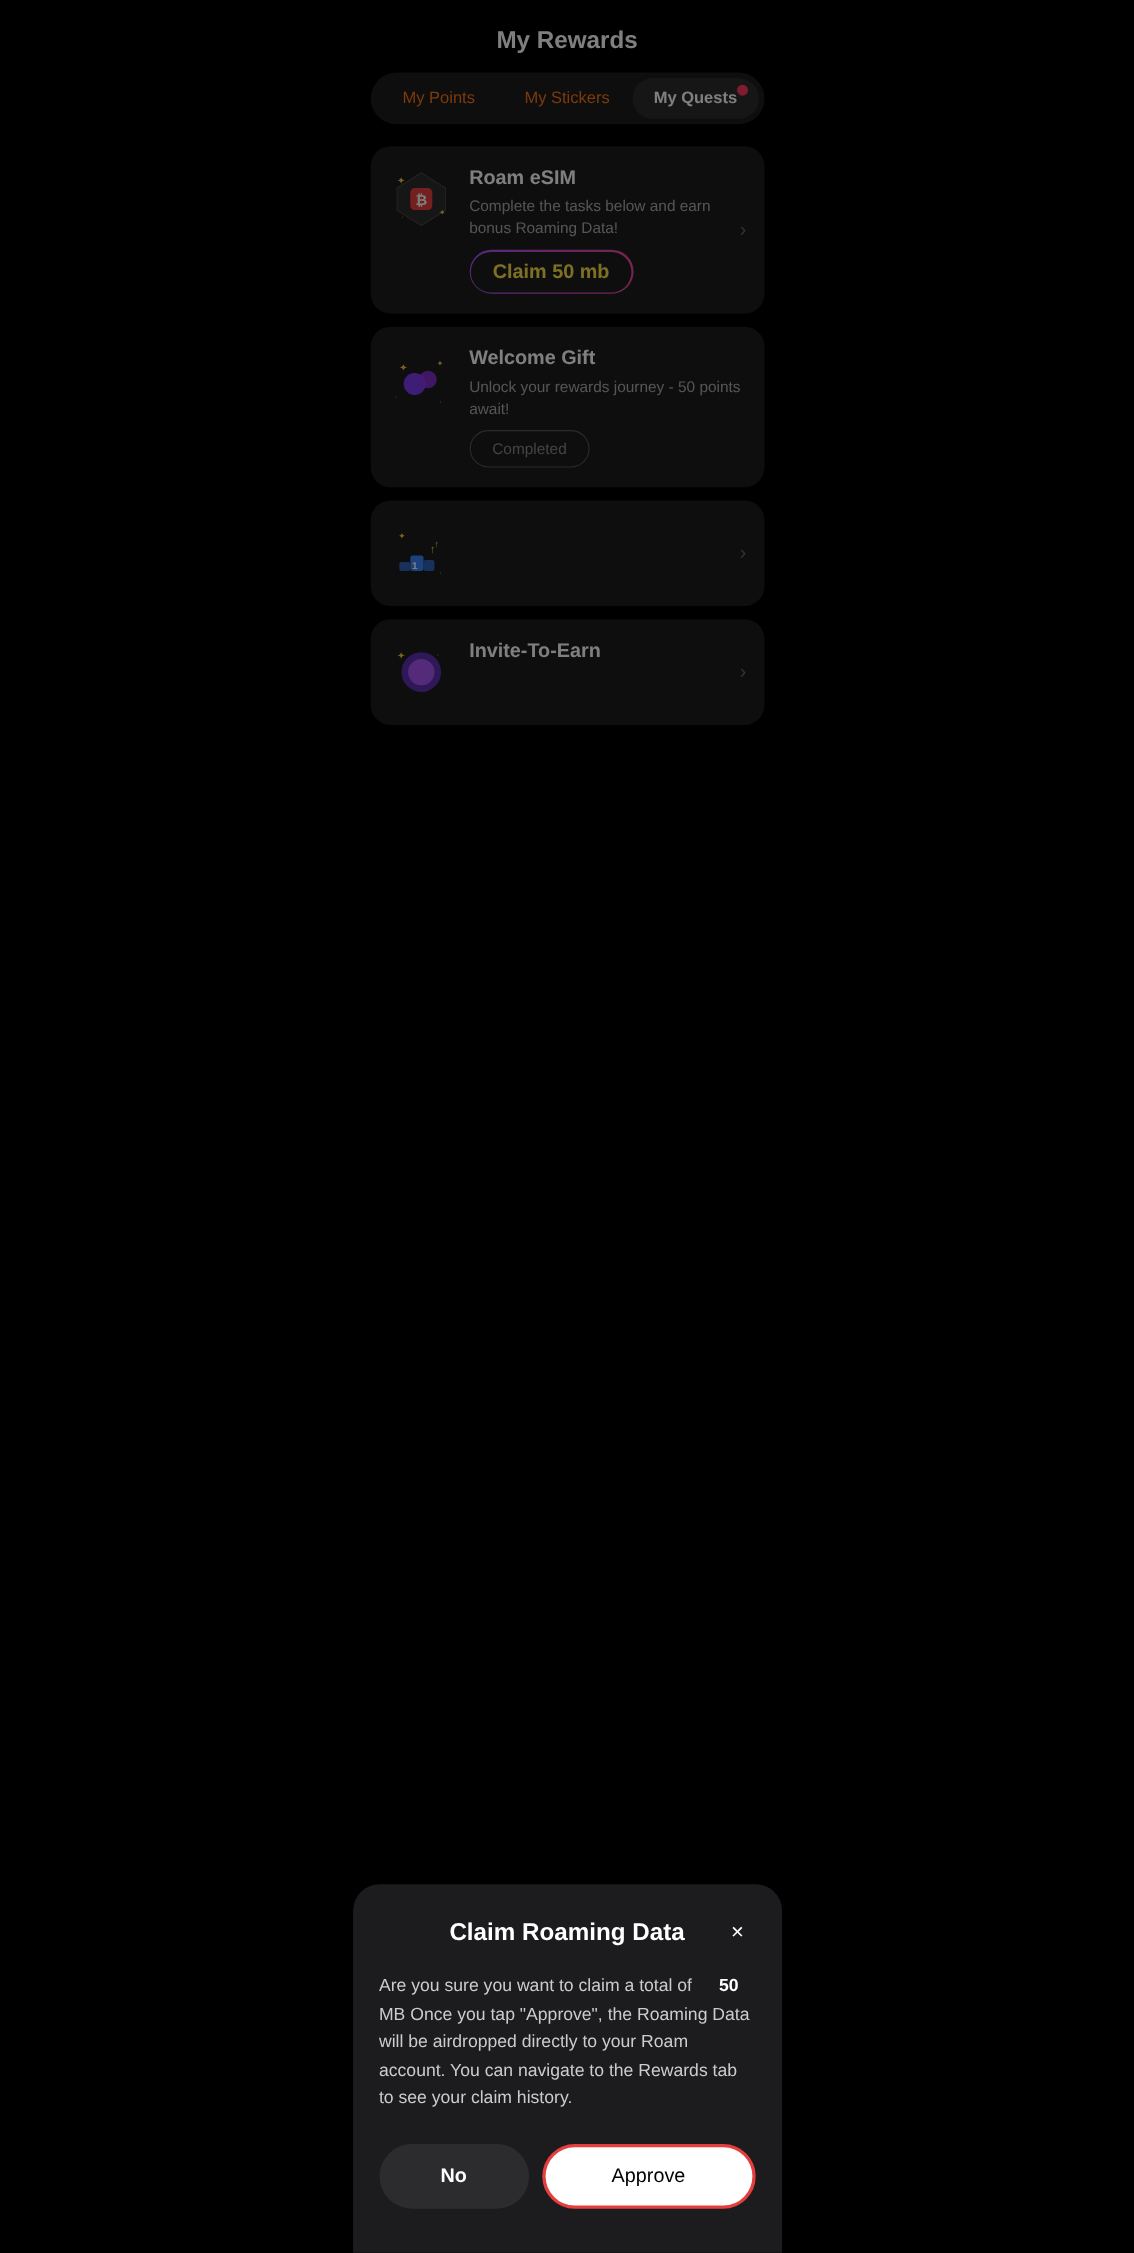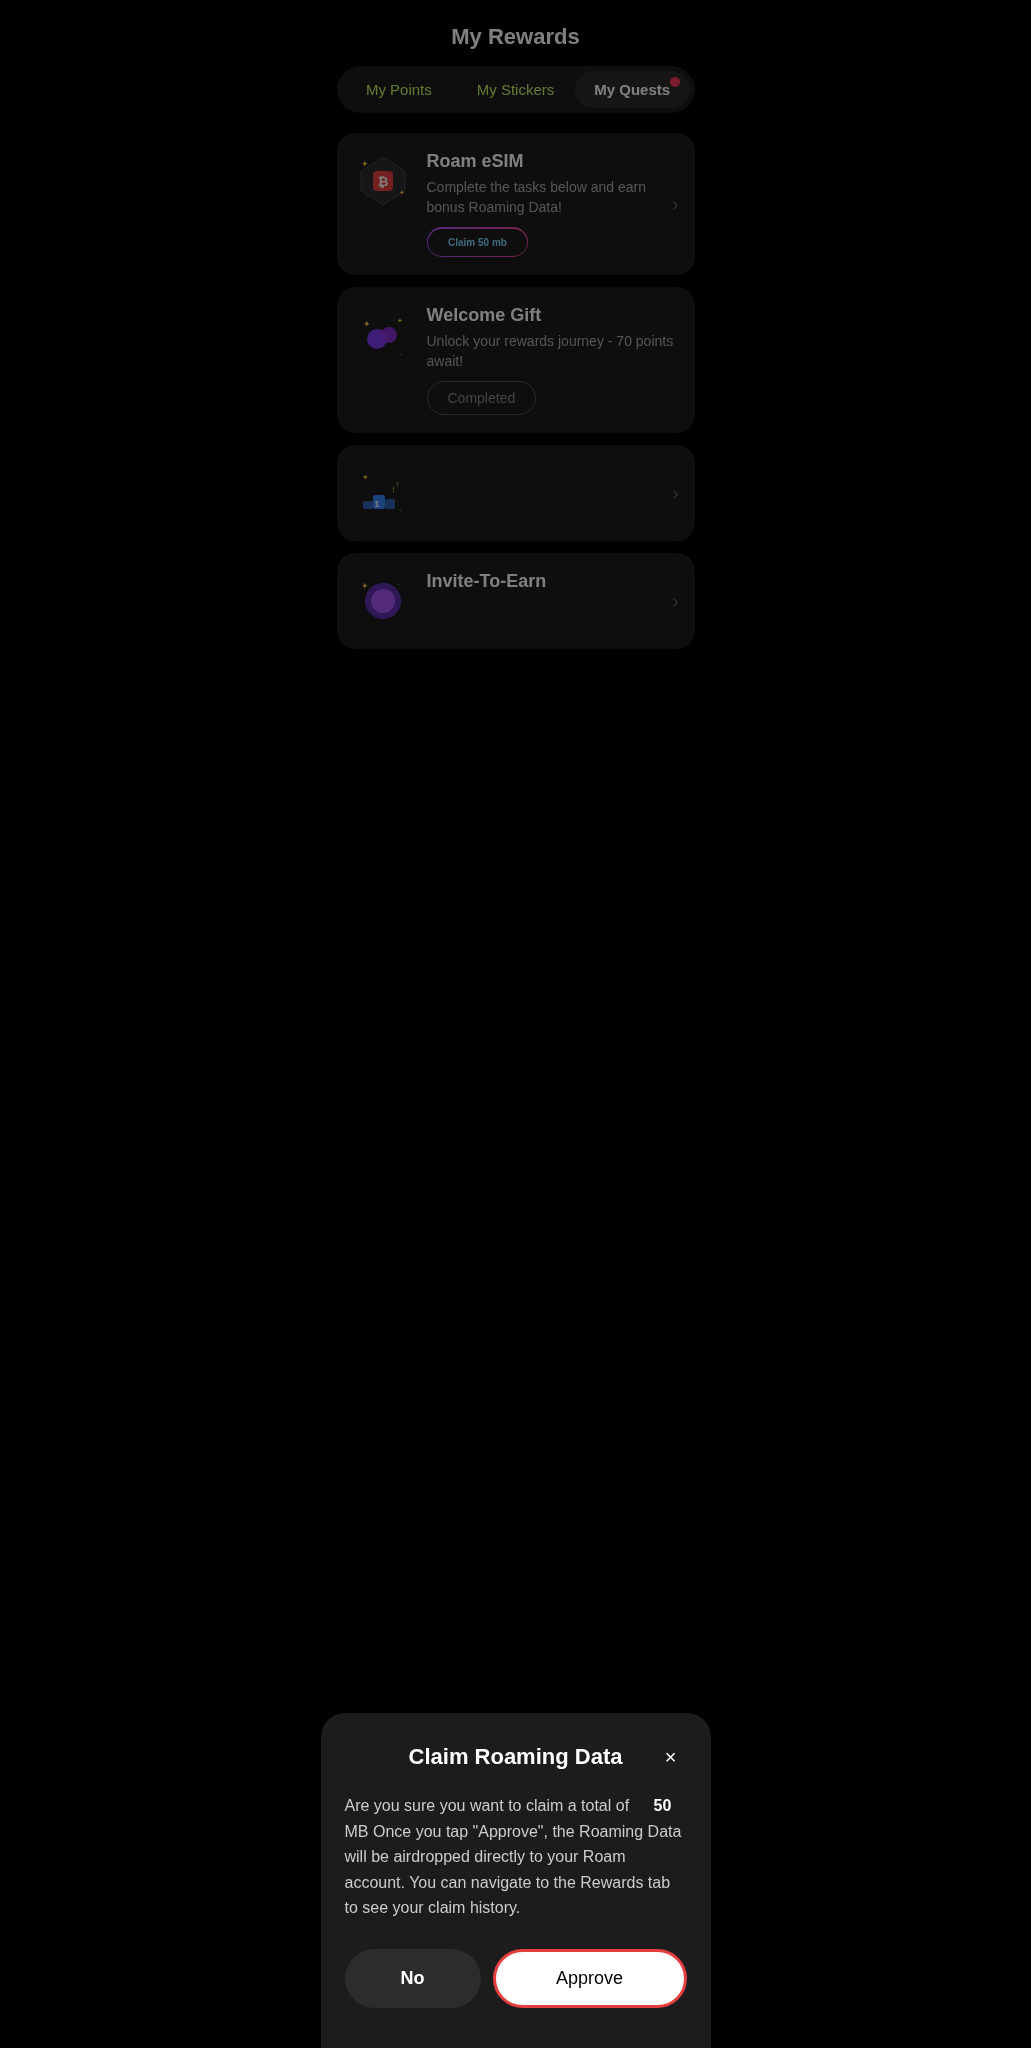--- a/index.html
+++ b/index.html
@@ -32,21 +32,21 @@
     }
 
     .tab-item {
       flex: 1;
       text-align: center;
       padding: 10px 8px;
       border-radius: 50px;
       font-size: 15px;
       font-weight: 500;
       cursor: pointer;
-      color: #bef264;
+      color: #f97316;
       position: relative;
     }
 
     .tab-item.active {
       background: #2c2c2e;
       color: #fff;
       font-weight: 600;
     }
 
     .tab-badge {
@@ -118,23 +118,23 @@
       border-radius: 50px;
       padding: 1.5px;
       background: linear-gradient(to right, #a855f7, #ec4899);
       cursor: pointer;
     }
 
     .claim-btn-inner {
       background: #1c1c1e;
       border-radius: 50px;
       padding: 8px 20px;
-      font-size: 10px;
+      font-size: 18px;
       font-weight: 600;
-      color: #7dd3fc;
+      color: #fde047;
     }
 
     .completed-btn {
       display: inline-block;
       border: 1.5px solid #555;
       border-radius: 50px;
       padding: 8px 20px;
       font-size: 14px;
       font-weight: 500;
       color: #888;
@@ -283,21 +283,21 @@
         <ellipse cx="22" cy="32" rx="10" ry="10" fill="#7c3aed"></ellipse>
         <ellipse cx="34" cy="28" rx="8" ry="8" fill="#9333ea" opacity="0.85"></ellipse>
         <text x="8" y="20" font-size="9" fill="#f5c842">✦</text>
         <text x="42" y="16" font-size="7" fill="#f5c842">✦</text>
         <text x="4" y="46" font-size="6" fill="#f5c842">·</text>
         <text x="44" y="50" font-size="7" fill="#f5c842">·</text>
       </svg>
     </div>
     <div class="quest-content">
       <div class="quest-title">Welcome Gift</div>
-      <div class="quest-desc">Unlock your rewards journey - 70 points await!</div>
+      <div class="quest-desc">Unlock your rewards journey - 50 points await!</div>
       <div class="completed-btn">Completed</div>
     </div>
   </div>
 
   <div class="quest-card">
     <div class="quest-icon">
       <svg width="56" height="56" viewBox="0 0 56 56" fill="none">
 
         <rect x="18" y="30" width="12" height="14" rx="2" fill="#3b82f6"></rect>
         <rect x="8" y="36" width="10" height="8" rx="2" fill="#3b82f6" opacity="0.7"></rect>

